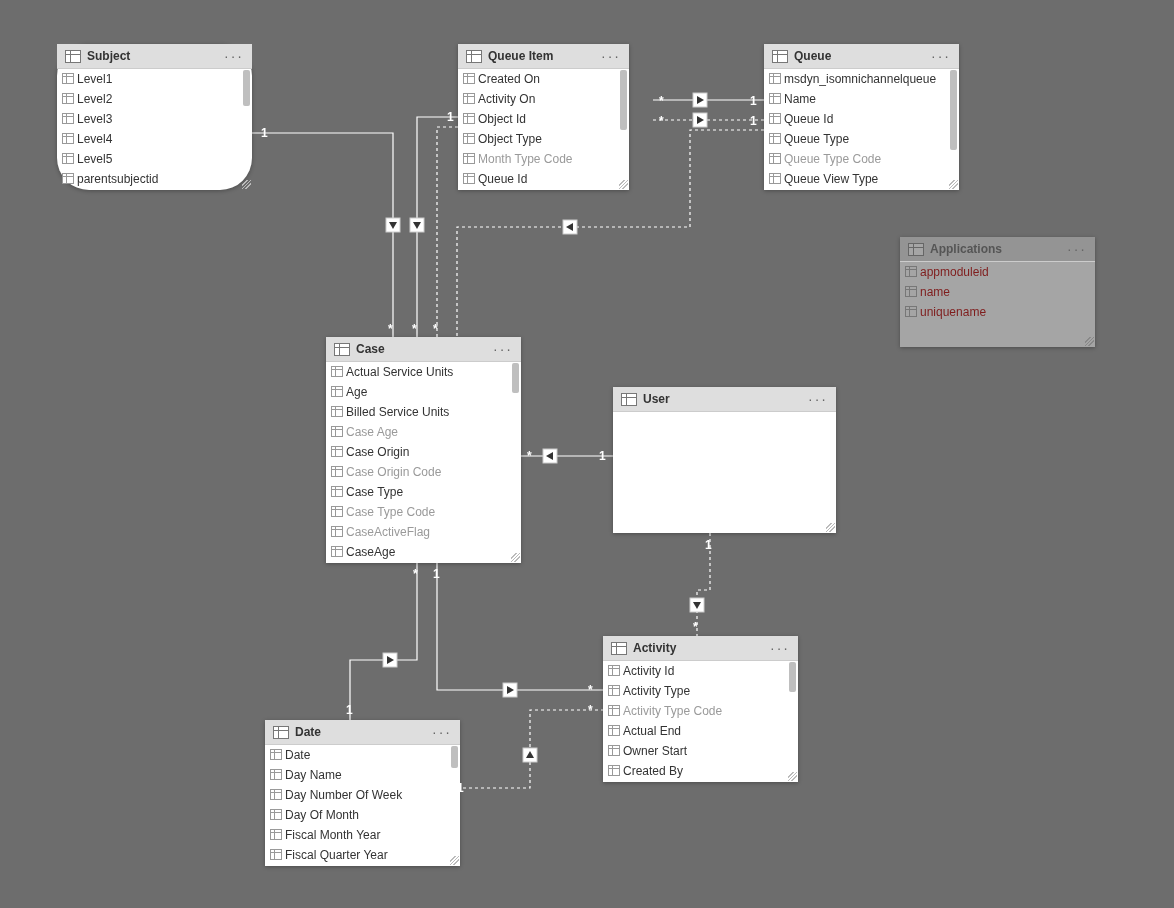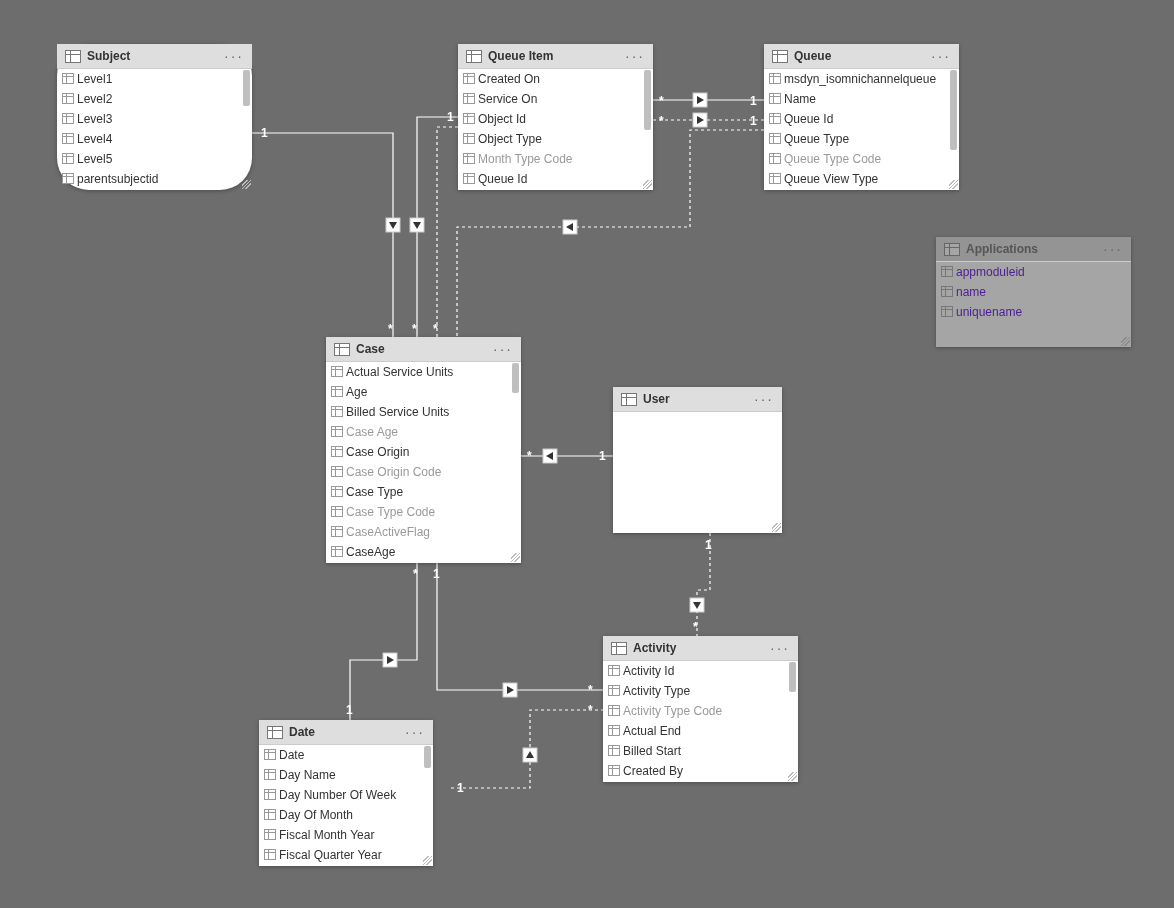--- a/index.html
+++ b/index.html
@@ -28,21 +28,21 @@
     box-sizing: border-box;
   }
   .entity.dimmed {
     background: #a5a5a5;
   }
   .entity.dimmed .header {
     background: #949494;
     color: #5a5a5a;
   }
   .entity.dimmed .field {
-    color: #4c1d95;
+    color: #7f1d1d;
   }
   .header {
     display: flex;
     align-items: center;
     background: #dedede;
     height: 24px;
     padding: 0 8px;
     border-bottom: 1px solid #ccc;
     position: relative;
   }
@@ -246,34 +246,34 @@
           <span>Level5</span>
         </div>
         <div class="field">
           <span class="f-icon"></span>
           <span>parentsubjectid</span>
         </div>
       </div>
       <div class="scroll-thumb" style="top: 26px; height: 36px;"></div>
       <div class="resize-grip"></div>
     </div>
-    <div class="entity" style="left: 458px; top: 44px; width: 195px; height: 146px;">
+    <div class="entity" style="left: 458px; top: 44px; width: 171px; height: 146px;">
       <div class="header">
         <span class="t-icon"></span>
         <span class="title">Queue Item</span>
         <span class="dots">···</span>
       </div>
       <div class="fields">
         <div class="field">
           <span class="f-icon"></span>
           <span>Created On</span>
         </div>
         <div class="field">
           <span class="f-icon"></span>
-          <span>Service On</span>
+          <span>Activity On</span>
         </div>
         <div class="field">
           <span class="f-icon"></span>
           <span>Object Id</span>
         </div>
         <div class="field">
           <span class="f-icon"></span>
           <span>Object Type</span>
         </div>
         <div class="field dim">
@@ -316,21 +316,21 @@
           <span>Queue Type Code</span>
         </div>
         <div class="field">
           <span class="f-icon"></span>
           <span>Queue View Type</span>
         </div>
       </div>
       <div class="scroll-thumb" style="top: 26px; height: 80px;"></div>
       <div class="resize-grip"></div>
     </div>
-    <div class="entity dimmed" style="left: 936px; top: 237px; width: 195px; height: 110px;">
+    <div class="entity dimmed" style="left: 900px; top: 237px; width: 195px; height: 110px;">
       <div class="header">
         <span class="t-icon"></span>
         <span class="title">Applications</span>
         <span class="dots">···</span>
       </div>
       <div class="fields">
         <div class="field">
           <span class="f-icon"></span>
           <span>appmoduleid</span>
         </div>
@@ -389,21 +389,21 @@
           <span>CaseActiveFlag</span>
         </div>
         <div class="field">
           <span class="f-icon"></span>
           <span>CaseAge</span>
         </div>
       </div>
       <div class="scroll-thumb" style="top: 26px; height: 30px;"></div>
       <div class="resize-grip"></div>
     </div>
-    <div class="entity" style="left: 613px; top: 387px; width: 169px; height: 146px;">
+    <div class="entity" style="left: 613px; top: 387px; width: 223px; height: 146px;">
       <div class="header">
         <span class="t-icon"></span>
         <span class="title">User</span>
         <span class="dots">···</span>
       </div>
       <div class="resize-grip"></div>
     </div>
     <div class="entity" style="left: 603px; top: 636px; width: 195px; height: 146px;">
       <div class="header">
         <span class="t-icon"></span>
@@ -422,31 +422,31 @@
         <div class="field dim">
           <span class="f-icon"></span>
           <span>Activity Type Code</span>
         </div>
         <div class="field">
           <span class="f-icon"></span>
           <span>Actual End</span>
         </div>
         <div class="field">
           <span class="f-icon"></span>
-          <span>Billed Start</span>
+          <span>Owner Start</span>
         </div>
         <div class="field">
           <span class="f-icon"></span>
           <span>Created By</span>
         </div>
       </div>
       <div class="scroll-thumb" style="top: 26px; height: 30px;"></div>
       <div class="resize-grip"></div>
     </div>
-    <div class="entity" style="left: 259px; top: 720px; width: 174px; height: 146px;">
+    <div class="entity" style="left: 265px; top: 720px; width: 195px; height: 146px;">
       <div class="header">
         <span class="t-icon"></span>
         <span class="title">Date</span>
         <span class="dots">···</span>
       </div>
       <div class="fields">
         <div class="field">
           <span class="f-icon"></span>
           <span>Date</span>
         </div>

